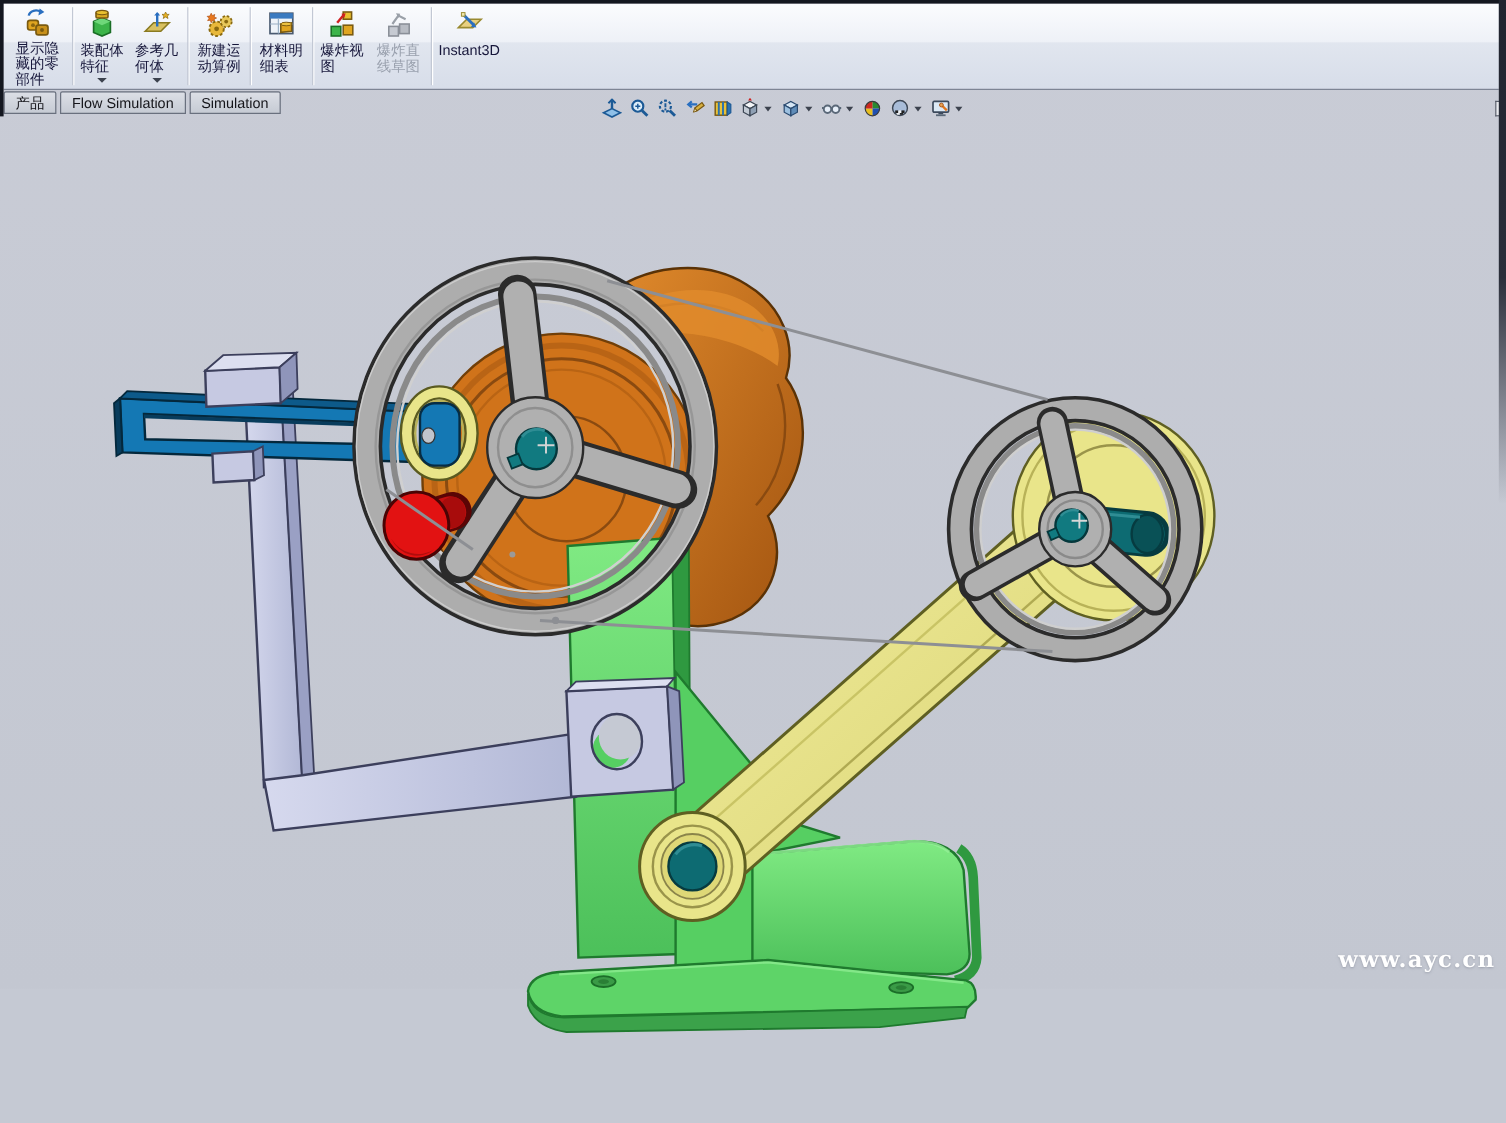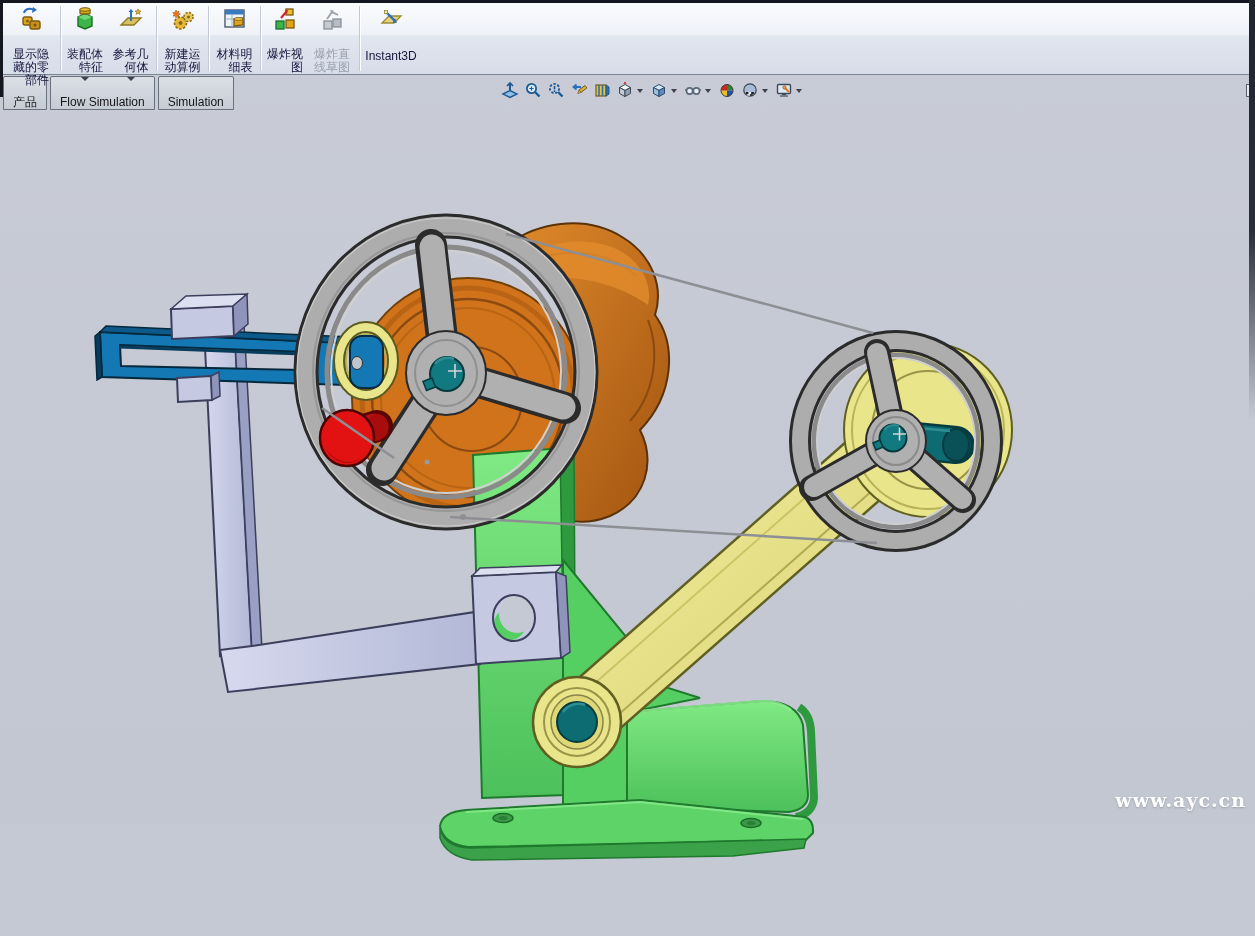--- a/index.html
+++ b/index.html
@@ -23,30 +23,30 @@
   .edge-sliver { position:absolute; right:0; top:84px; width:9px; height:13px; z-index:6;
     background:#e8eaee; border:1px solid #5a5f6b; border-right:none; }
 
   
   .commandbar { position:absolute; left:3px; top:3px; width:1246px; height:72px; z-index:30;
     background:linear-gradient(#fbfcfe 0%, #eef1f7 45%, #e1e6ef 46%, #d7dde9 100%);
     border-bottom:1px solid #7d8494; display:flex; align-items:stretch; padding-left:1px; }
   .cmbtn { display:flex; flex-direction:column; align-items:center; padding-top:3px;
     height:70px; cursor:default; }
   .cmicon { height:28px; display:flex; align-items:center; justify-content:center; }
-  .cmlabel { white-space:pre-line; text-align:right; font-size:12px; line-height:13px;
-    color:#16163a; margin-top:16px; }
+  .cmlabel { white-space:pre-line; text-align:left; font-size:12px; line-height:13px;
+    color:#16163a; margin-top:2px; }
   .cmbtn.disabled .cmlabel { color:#9aa1ae; }
   .cmarrow { width:0; height:0; margin-top:3px; border-left:4px solid transparent;
     border-right:4px solid transparent; border-top:4px solid #3c424e; }
   .cmsep { width:1px; background:#c2c8d4; box-shadow:1px 0 0 #ffffff; margin:3px 2px; }
 
   
   .tabrow { position:absolute; left:3px; top:76px; height:20px; display:flex; z-index:20; }
-  .tab { height:19px; line-height:18px; padding:16px 9px; font-size:12px; color:#15151a;
+  .tab { height:19px; line-height:18px; padding:0 9px; font-size:12px; color:#15151a;
     background:linear-gradient(#dcdfe6,#c6cbd4); border:1px solid #69707e;
     border-radius:2px 2px 0 0; margin-right:3px; cursor:default; }
 
   
   .viewbar { position:absolute; left:498px; top:78px; height:24px; display:flex;
     align-items:center; z-index:20; }
   .vbicon { width:21px; height:21px; display:flex; align-items:center; justify-content:center;
     margin:0 1px; border-radius:2px; cursor:default; }
   .vbarrow { width:0; height:0; margin:2px 4px 0 1px; border-left:3.5px solid transparent;
     border-right:3.5px solid transparent; border-top:4px solid #3c424e; }

